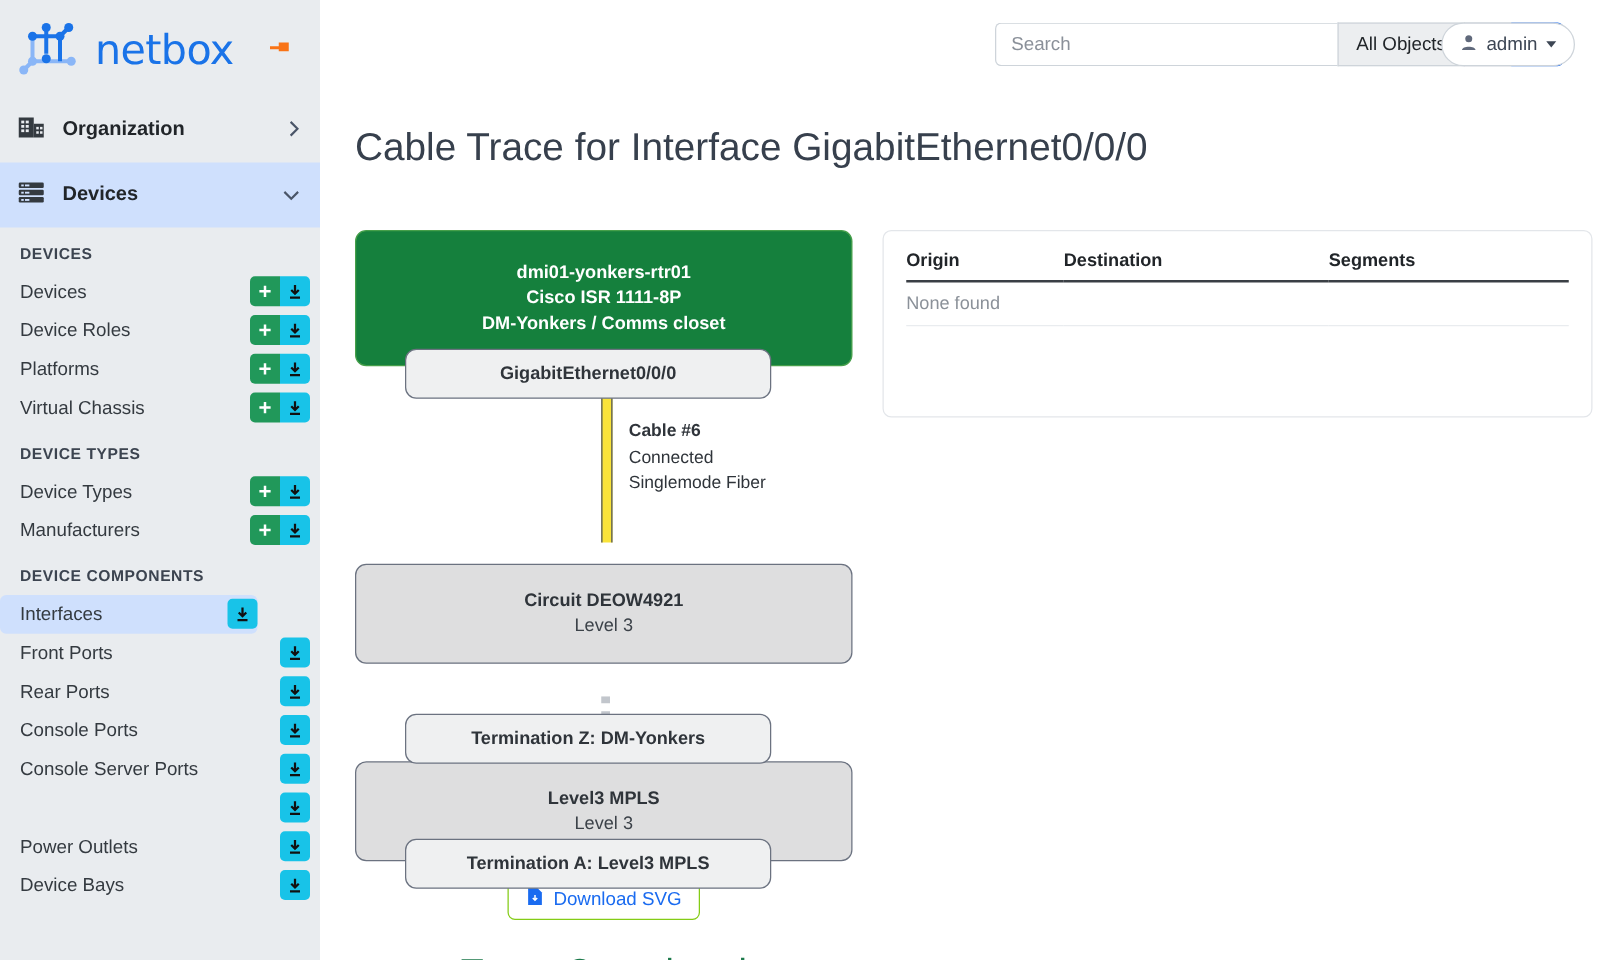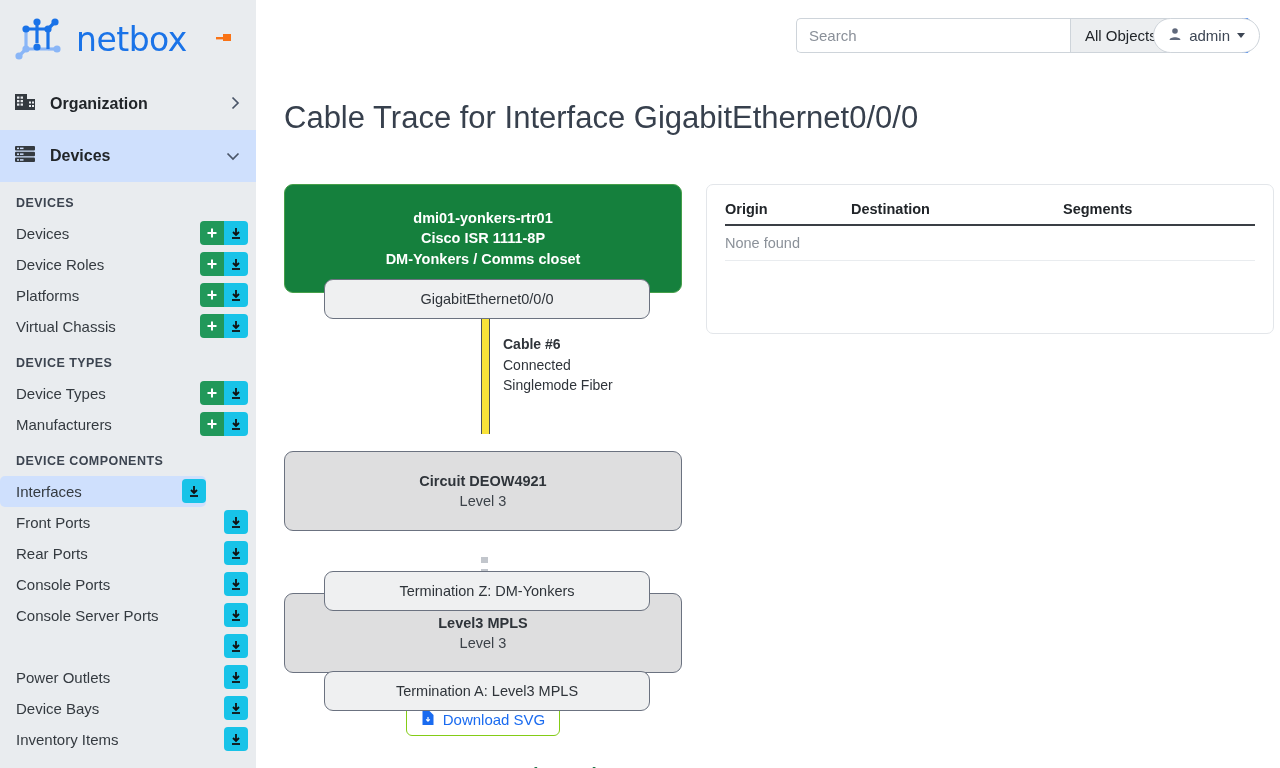--- a/index.html
+++ b/index.html
@@ -155,40 +155,40 @@
   }
   .node-device {
     left: 0; top: 0; width: 398px; height: 109px;
     background: #15803d; border: 1px solid #469f4a;
     color: #fff;
   }
   .node-device .n1 { font-size: 14.5px; font-weight: 700; }
   .node-device .n2, .node-device .n3 { font-size: 14.5px; font-weight: 700; }
 
   .node-term {
-    left: 40px; width: 326px; height: 40px;
+    left: 40px; width: 293px; height: 40px;
     background: #eff0f1; border: 1px solid #6b7280;
-    font-size: 14.5px; font-weight: 400; color: #2f343a;
+    font-size: 14.5px; font-weight: 700; color: #2f343a;
     z-index: 4;
     justify-content: center;
   }
   .node-iface { top: 95px; }
   .node-termz { top: 387px; }
   .node-terma { top: 487px; }
 
   .node-circuit {
     left: 0; top: 267px; width: 398px; height: 80px;
     background: #dededf; border: 1px solid #6b7280;
     color: #2f343a; z-index: 2;
   }
   .node-circuit .c1 { font-size: 14.5px; font-weight: 700; }
   .node-circuit .c2 { font-size: 14.5px; font-weight: 400; color: #3c4249; }
 
   .node-provider {
-    left: 0; top: 409px; width: 398px; height: 80px;
+    left: 0; top: 425px; width: 398px; height: 80px;
     background: #dededf; border: 1px solid #6b7280;
     color: #2f343a;
   }
   .node-provider .p1 { font-size: 14.5px; font-weight: 700; }
   .node-provider .p2 { font-size: 14.5px; font-weight: 400; color: #3c4249; }
 
   .cable-line {
     position: absolute; left: 197px; top: 130px;
     width: 9px; height: 120px;
     background: #f9e339;
@@ -517,31 +517,20 @@
       <span class="ni-label">Device Bays</span>
       <span class="nav-btns">
         <span class="btn-sq btn-imp solo">
             <svg width="12" height="13" viewBox="0 0 12 13">
               <path d="M6 1 L6 8 M3 5 L6 8 L9 5" stroke="#111" stroke-width="1.8" fill="none"></path>
               <path d="M2 11 H10" stroke="#111" stroke-width="1.8"></path>
             </svg>
           </span>
       </span>
     </div>
-    <div class="nav-item">
-      <span class="ni-label">Inventory Items</span>
-      <span class="nav-btns">
-        <span class="btn-sq btn-imp solo">
-            <svg width="12" height="13" viewBox="0 0 12 13">
-              <path d="M6 1 L6 8 M3 5 L6 8 L9 5" stroke="#111" stroke-width="1.8" fill="none"></path>
-              <path d="M2 11 H10" stroke="#111" stroke-width="1.8"></path>
-            </svg>
-          </span>
-      </span>
-    </div>
   </aside>
 
   <section class="main">
 
     <div class="topbar">
       <div class="search-wrap">
         <input class="search-input" type="text" placeholder="Search" style="">
         <div class="obj-select">
           <span>All Objects</span>
         </div>

